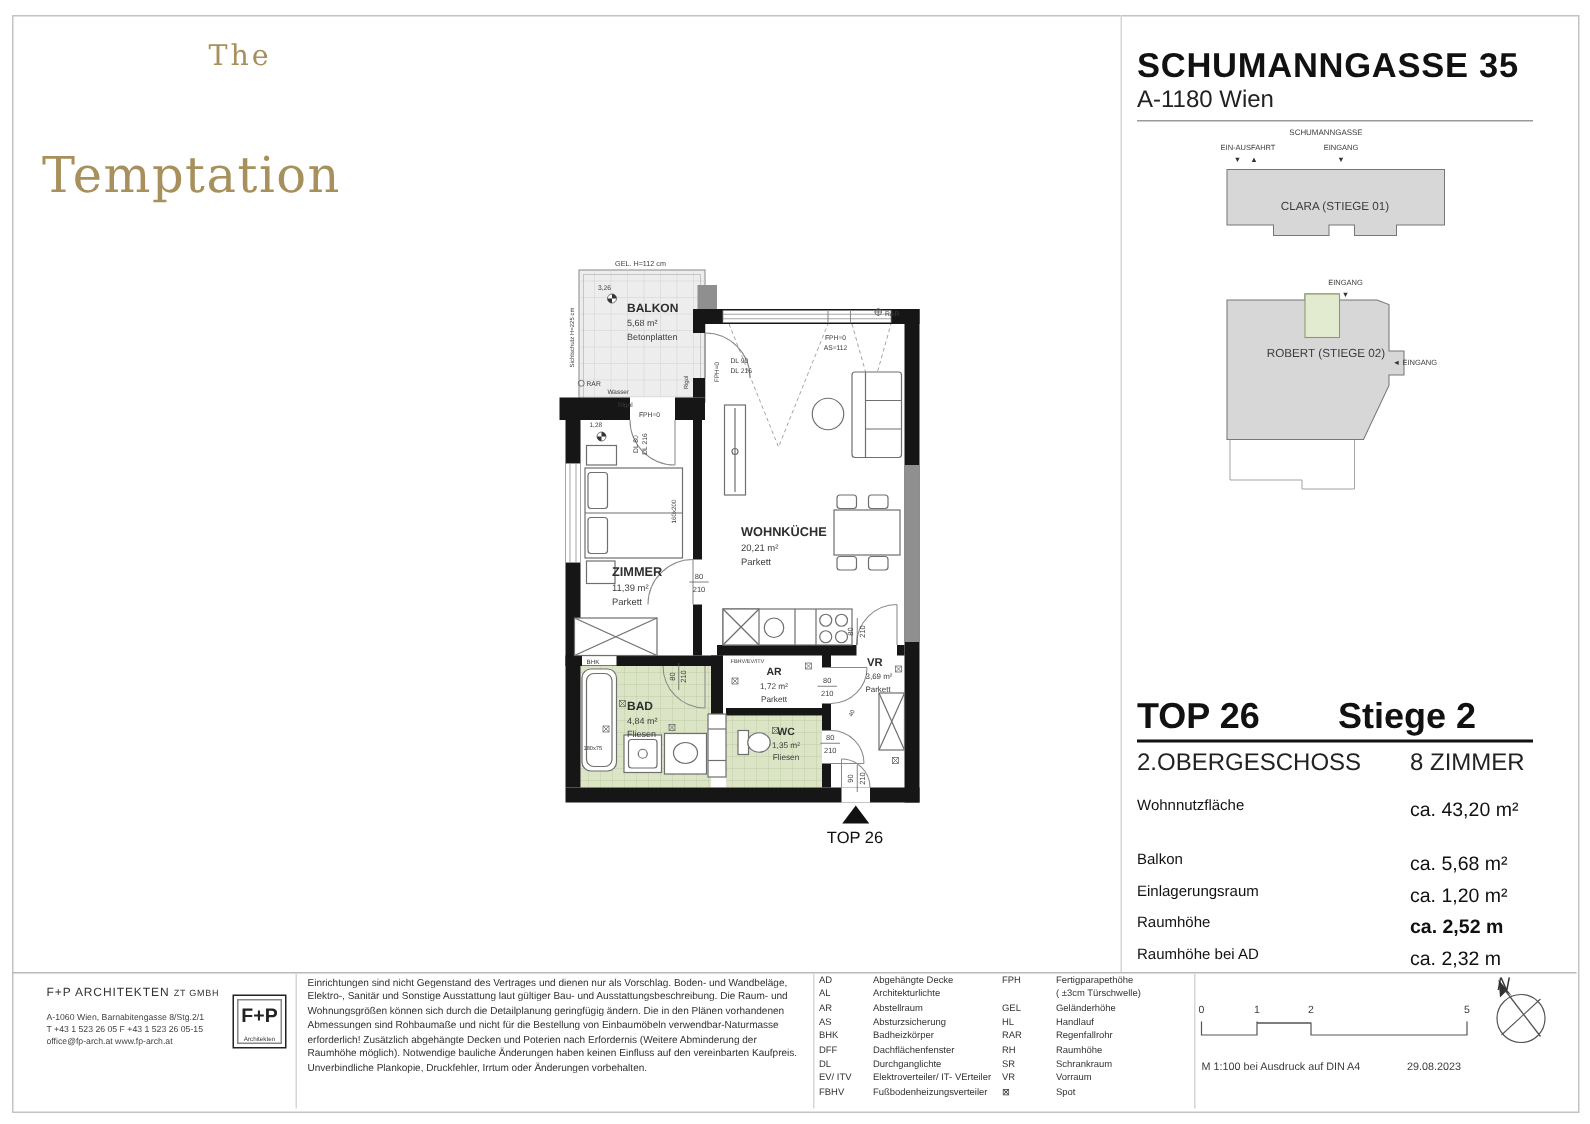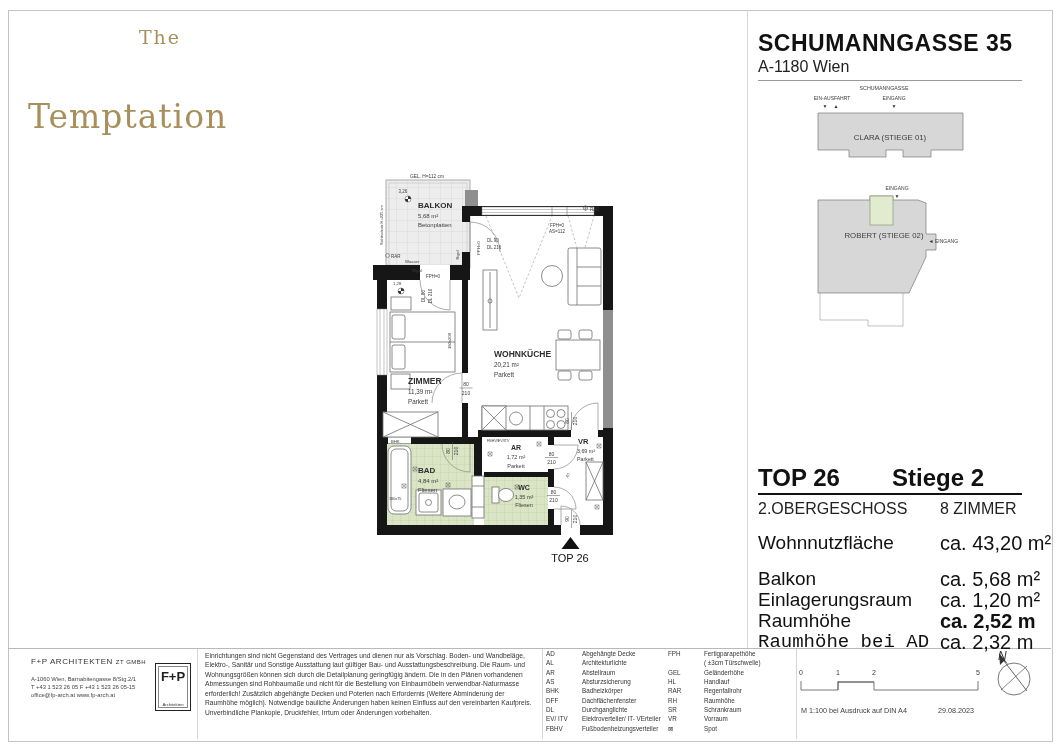--- a/index.html
+++ b/index.html
@@ -15,29 +15,29 @@
   .logo .l2{position:absolute;left:28px;top:72px;width:185px;text-align:right;font-size:33px;letter-spacing:1px;margin-top:28px;}
   
   .hTitle{left:758px;top:30px;font-size:23px;font-weight:bold;letter-spacing:0.5px;color:#111;}
   .hSub{left:758px;top:58px;font-size:16px;color:#222;}
   
   .ipTop{left:758px;top:464px;font-size:24px;font-weight:bold;color:#111;}
   .ipStiege{left:892px;top:464px;font-size:24px;font-weight:bold;color:#111;}
   .ipRule{left:758px;top:493px;width:264px;height:2px;background:#111;}
   .ipFloor{left:758px;top:500px;font-size:16px;}
   .ipRooms{left:940px;top:500px;font-size:16px;}
-  .ipLbl{font-size:19px;color:#111;text-align:right;}
-  .ipVal{font-size:20px;color:#111;}
+  .ipLbl{font-size:10px;color:#111;text-align:right;}
+  .ipVal{font-size:13px;color:#111;}
   
   .fName{left:31px;top:657px;font-size:8px;letter-spacing:0.6px;color:#333;}
   .fSuffix{font-size:6px;letter-spacing:0.5px;}
   .fAddr{left:31px;top:676px;font-size:5.8px;color:#444;}
   .fAddr2{left:31px;top:684px;font-size:5.8px;color:#444;}
   .fAddr3{left:31px;top:692px;font-size:5.8px;color:#444;}
-  .fpBox{left:155px;top:663px;width:36px;height:48px;border:1.2px solid #222;box-sizing:border-box;text-align:center;}
+  .fpBox{left:155px;top:663px;width:36px;height:36px;border:1.2px solid #222;box-sizing:border-box;text-align:center;}
   .fpBoxInner{position:absolute;left:2px;top:2px;right:2px;bottom:2px;border:0.5px solid #888;}
   .fpMain{position:absolute;left:0;right:0;top:5px;font-size:13px;font-weight:bold;color:#222;}
   .fpSub{position:absolute;left:0;right:0;bottom:3px;font-size:4.2px;color:#333;}
   .disc{left:205px;top:651px;width:334px;font-size:6.7px;line-height:9.45px;color:#333;}
   .legCol{top:649px;}
   .lr{display:flex;line-height:9.35px;font-size:6.3px;color:#333;}
   .la{width:36px;flex:none;}
   .ll{white-space:pre-line;}
   svg text{font-family:"Liberation Sans",sans-serif;}
   .pt{fill:#3c3c3c;}
@@ -406,21 +406,21 @@
     <div class="abs ipFloor">2.OBERGESCHOSS</div>
     <div class="abs ipRooms">8 ZIMMER</div>
     <div class="abs ipLbl" style="left:758px;top:532px;">Wohnnutzfläche</div>
     <div class="abs ipVal" style="left:940px;top:532px;">ca. 43,20 m²</div>
     <div class="abs ipLbl" style="left:758px;top:568px;">Balkon</div>
     <div class="abs ipVal" style="left:940px;top:568px;">ca. 5,68 m²</div>
     <div class="abs ipLbl" style="left:758px;top:589px;">Einlagerungsraum</div>
     <div class="abs ipVal" style="left:940px;top:589px;text-align:center;">ca. 1,20 m²</div>
     <div class="abs ipLbl" style="left:758px;top:610px;">Raumhöhe</div>
     <div class="abs ipVal" style="left:940px;top:610px;font-weight:bold;">ca. 2,52 m</div>
-    <div class="abs ipLbl" style="left:758px;top:631px;font-family:Liberation Mono, monospace;">Raumhöhe bei AD</div>
+    <div class="abs ipLbl" style="left:758px;top:631px;">Raumhöhe bei AD</div>
     <div class="abs ipVal" style="left:940px;top:631px;">ca. 2,32 m</div>
   </div>
 
   <div>
     <div class="abs fName"><span>F+P ARCHITEKTEN</span> <span class="fSuffix">ZT GMBH</span></div>
     <div class="abs fAddr">A-1060 Wien, Barnabitengasse 8/Stg.2/1</div>
     <div class="abs fAddr2">T +43 1 523 26 05    F +43 1 523 26 05-15</div>
     <div class="abs fAddr3">office@fp-arch.at      www.fp-arch.at</div>
     <div class="abs fpBox">
       <div class="fpBoxInner"></div>

